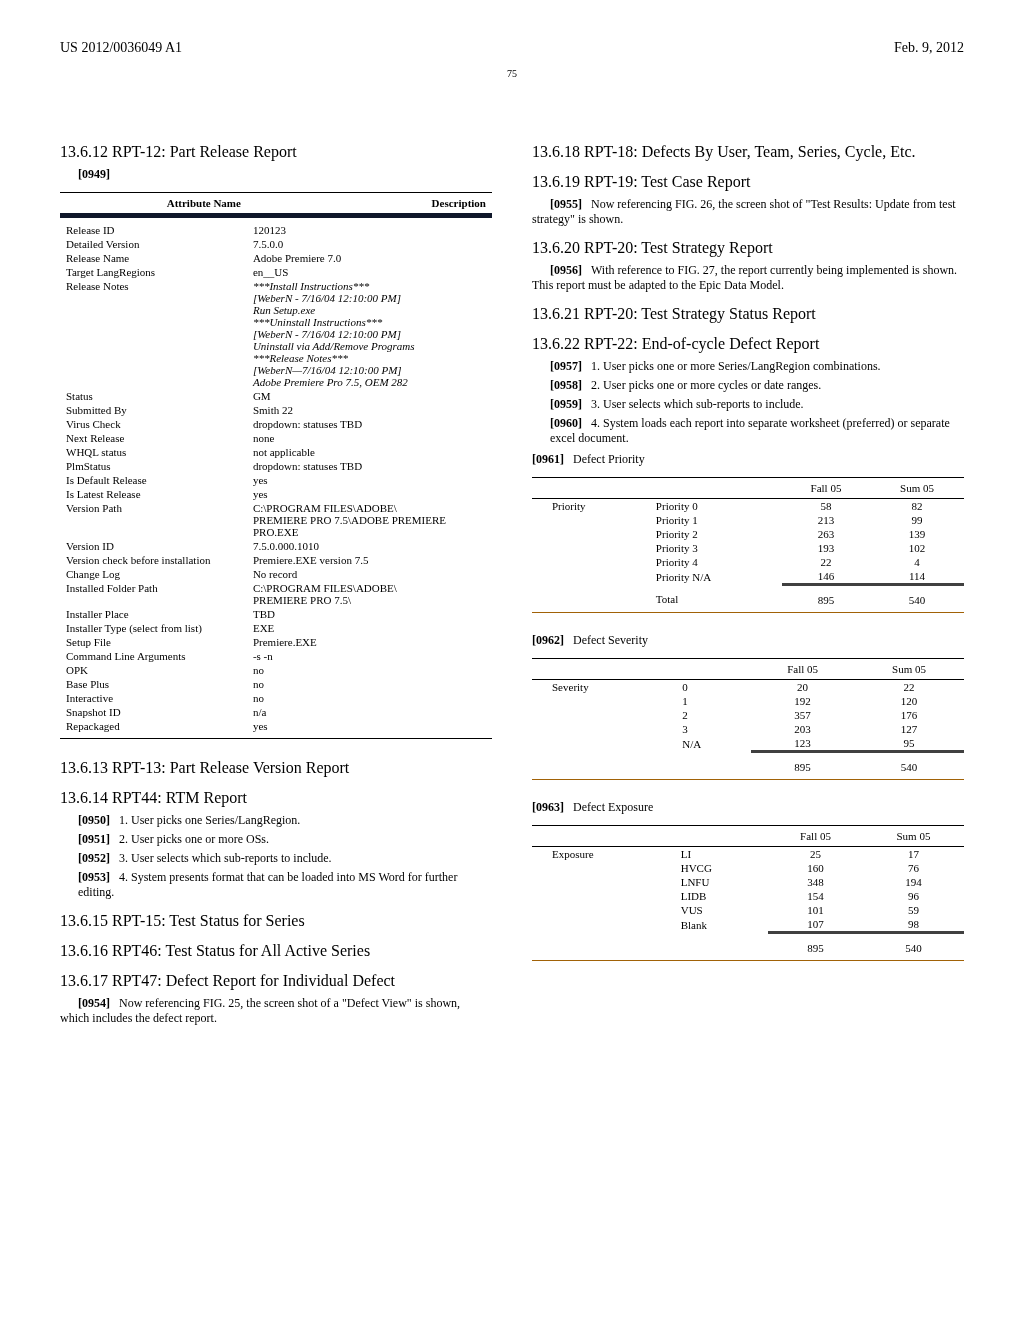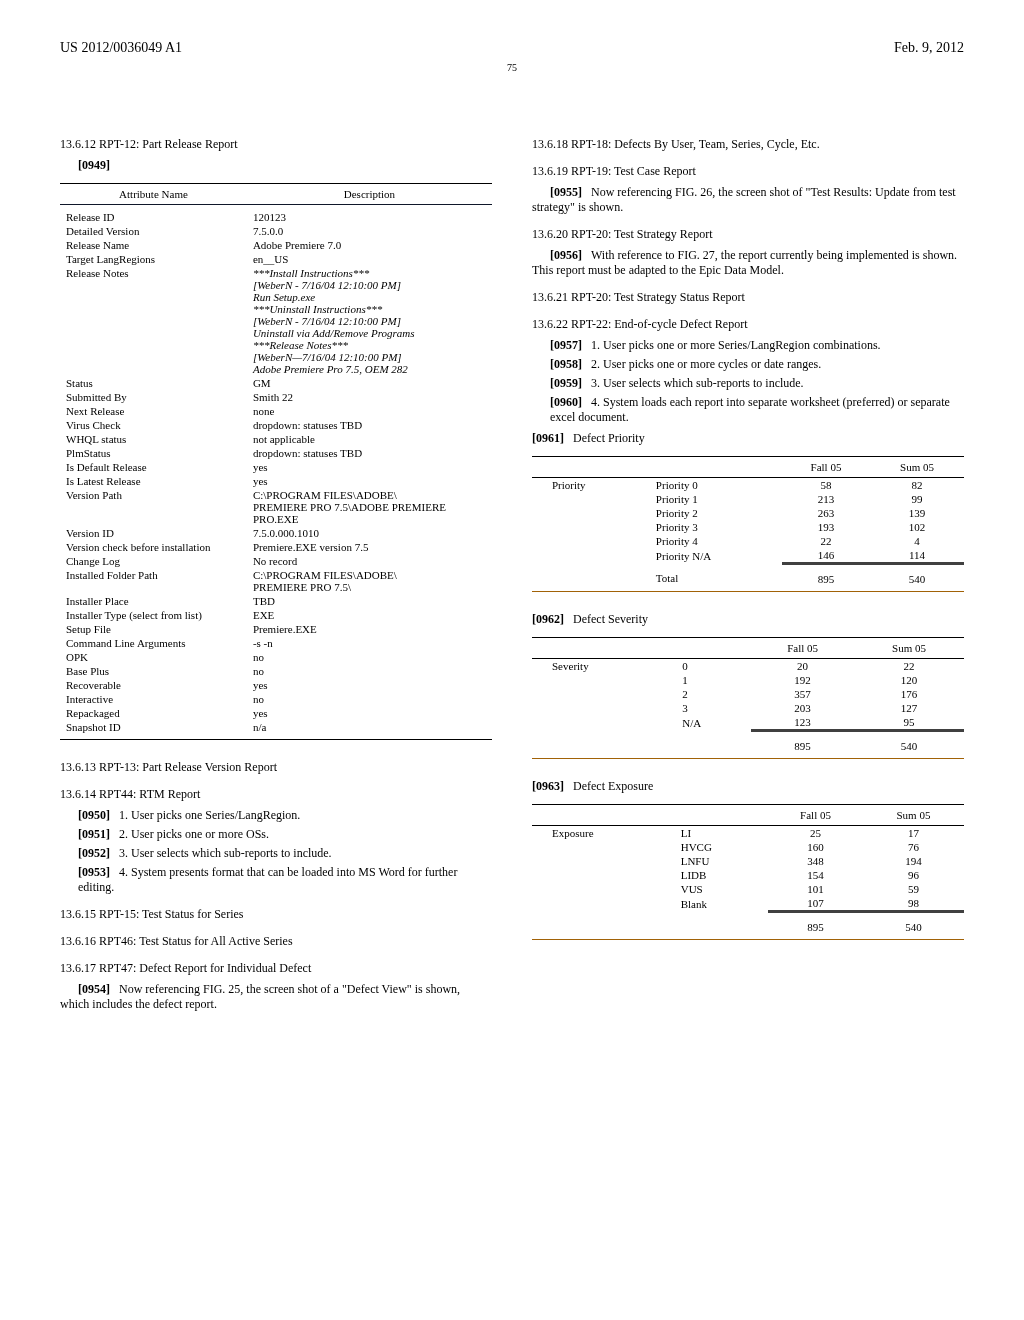--- a/index.html
+++ b/index.html
@@ -8,37 +8,37 @@
     margin: 0;
     padding: 40px 60px;
     background: white;
     color: black;
     width: 1024px;
     box-sizing: border-box;
   }
   .header {
     display: flex;
     justify-content: space-between;
-    margin-bottom: 6px;
+    margin-bottom: 12px;
     font-size: 14px;
   }
   .page-num {
     text-align: center;
     font-size: 10px;
     margin-bottom: 52px;
   }
   .columns {
     display: flex;
     gap: 40px;
   }
   .col {
     flex: 1;
   }
   .section-title {
-    font-size: 12px;
+    font-size: 16px;
     margin: 12px 0 6px 0;
   }
   .para-num {
     font-weight: bold;
   }
   .para {
     margin: 6px 0;
     text-indent: 18px;
   }
   .para-noindent {
@@ -48,25 +48,25 @@
     margin: 4px 0 4px 18px;
     text-indent: -0px;
   }
   table.data-table {
     width: 100%;
     border-collapse: collapse;
     margin: 10px 0 20px 0;
     font-size: 11px;
   }
   table.data-table thead tr th {
-    text-align: center;
-    font-weight: normal;
+    text-align: right;
+    font-weight: bold;
     padding: 4px 6px;
     border-top: 1px solid black;
-    border-bottom: 1px solid #0f172a;
+    border-bottom: 5px solid #0f172a;
   }
   table.data-table tbody td {
     padding: 1px 6px;
     vertical-align: top;
   }
   table.data-table tbody tr:last-child td {
     border-bottom: 1px solid black;
     padding-bottom: 6px;
   }
   table.data-table tbody tr:first-child td {
@@ -168,26 +168,26 @@
           </tr>
           <tr>
             <td>Status</td>
             <td style="white-space: pre-line;">GM</td>
           </tr>
           <tr>
             <td>Submitted By</td>
             <td style="white-space: pre-line;">Smith 22</td>
           </tr>
           <tr>
+            <td>Virus Check</td>
+            <td style="white-space: pre-line;">dropdown: statuses TBD</td>
+          </tr>
+          <tr>
             <td>Next Release</td>
             <td style="white-space: pre-line;">none</td>
-          </tr>
-          <tr>
-            <td>Virus Check</td>
-            <td style="white-space: pre-line;">dropdown: statuses TBD</td>
           </tr>
           <tr>
             <td>WHQL status</td>
             <td style="white-space: pre-line;">not applicable</td>
           </tr>
           <tr>
             <td>PlmStatus</td>
             <td style="white-space: pre-line;">dropdown: statuses TBD</td>
           </tr>
           <tr>
@@ -239,34 +239,30 @@
           </tr>
           <tr>
             <td>OPK</td>
             <td style="white-space: pre-line;">no</td>
           </tr>
           <tr>
             <td>Base Plus</td>
             <td style="white-space: pre-line;">no</td>
           </tr>
           <tr>
-            <td>Recoverable</td>
-            <td style="white-space: pre-line;">yes</td>
-          </tr>
-          <tr>
             <td>Interactive</td>
             <td style="white-space: pre-line;">no</td>
           </tr>
           <tr>
+            <td>Snapshot ID</td>
+            <td style="white-space: pre-line;">n/a</td>
+          </tr>
+          <tr>
             <td>Repackaged</td>
             <td style="white-space: pre-line;">yes</td>
-          </tr>
-          <tr>
-            <td>Snapshot ID</td>
-            <td style="white-space: pre-line;">n/a</td>
           </tr>
         </tbody>
     </table>
 
     <div class="section-title">13.6.13 RPT-13: Part Release Version Report</div>
     <div class="section-title">13.6.14 RPT44: RTM Report</div>
 
     <div class="indented-item"><span class="para-num">[0950]</span>&nbsp;&nbsp;&nbsp;<span>1. User picks one Series/LangRegion.</span></div>
     <div class="indented-item"><span class="para-num">[0951]</span>&nbsp;&nbsp;&nbsp;<span>2. User picks one or more OSs.</span></div>
     <div class="indented-item"><span class="para-num">[0952]</span>&nbsp;&nbsp;&nbsp;<span>3. User selects which sub-reports to include.</span></div>

